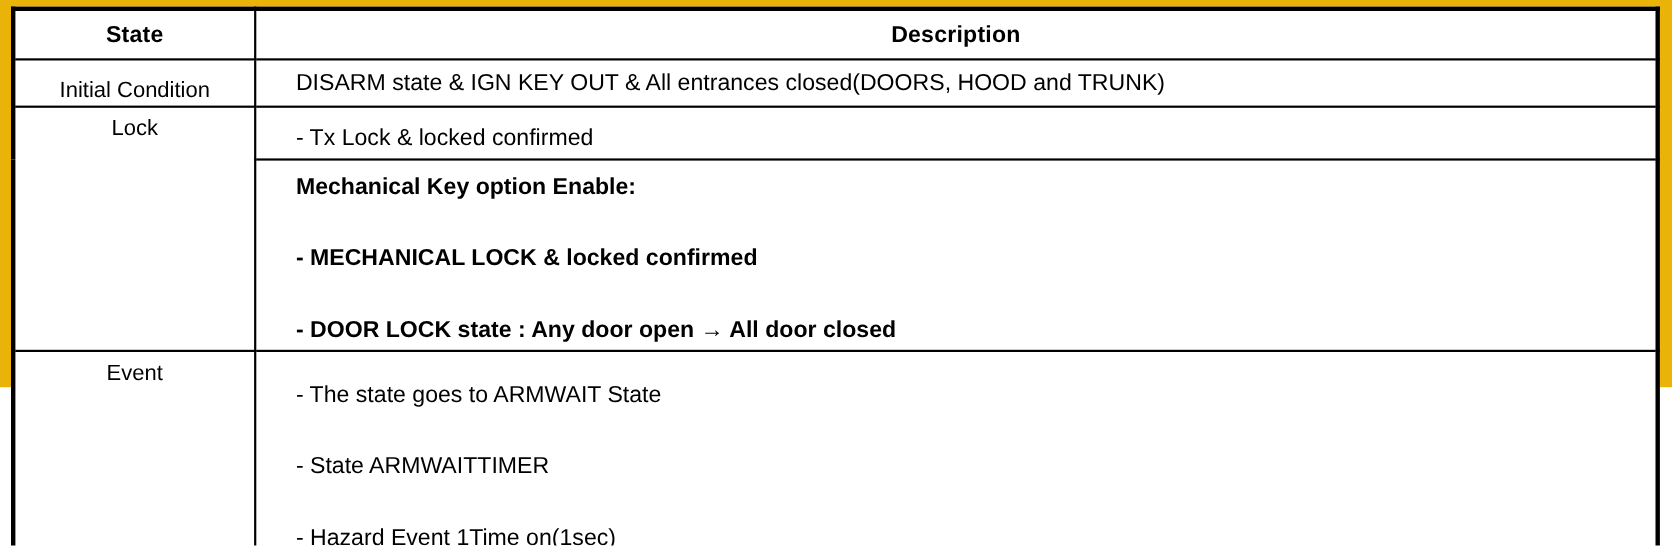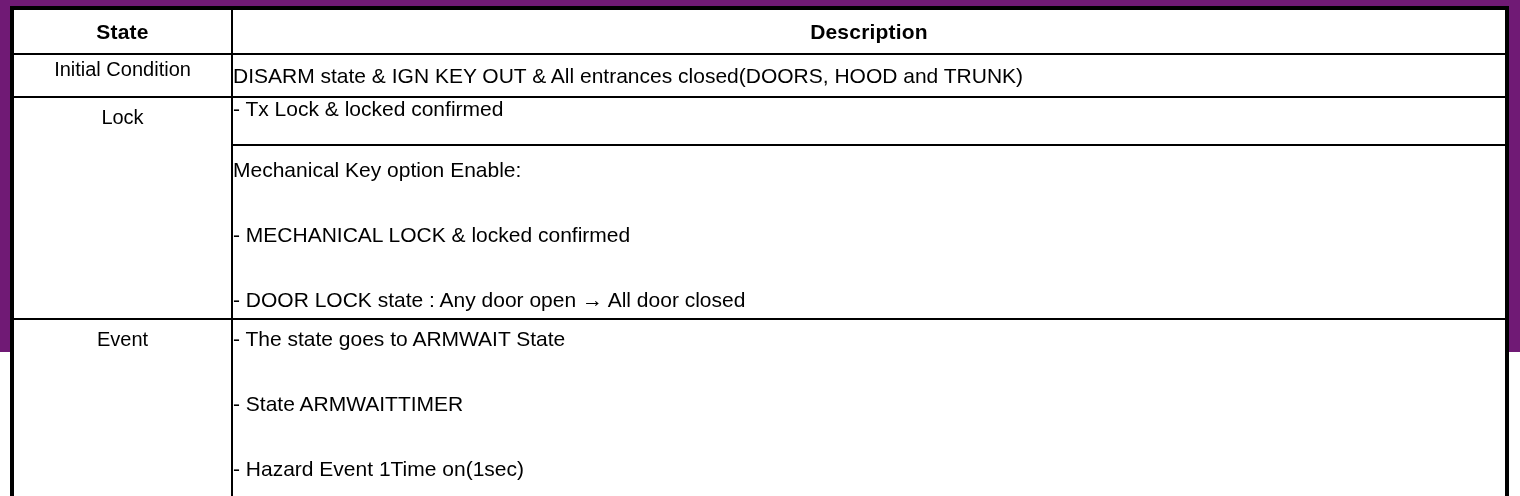--- a/index.html
+++ b/index.html
@@ -14,21 +14,21 @@
     overflow: hidden;
     font-family: "Liberation Sans", sans-serif;
     color: #000000;
     -webkit-font-smoothing: none;
   }
 
   #page {
     position: relative;
     width: 1520px;
     height: 352px;
-    background: #701a75;
+    background: #eab308;
   }
 
   
   #spec-table {
     position: absolute;
     left: 10px;
     top: 6px;
     width: 1495px;          
     height: 484px;
     border-collapse: collapse;
@@ -63,52 +63,53 @@
   .state-cell {
     text-align: center;
     font-size: 20px;
     white-space: nowrap;
   }
   .state-cell .state-label {
     display: block;
     padding-top: 8px;
   }
   .state-cell.single-line .state-label {
-    padding-top: 3px;
+    padding-top: 16px;
   }
 
   
   .desc-cell {
     font-size: 21px;
     padding: 0 0 0 10px;
   }
   .desc-line {
     display: block;
     white-space: nowrap;
     line-height: 1;
+    margin-left: 36px;
   }
 
   
   .row-initial .desc-cell  { height: 41px; }
   .row-initial .desc-line  { padding-top: 10px; }
 
   .row-event-a .desc-cell  { height: 46px; }
-  .row-event-a .desc-line  { padding-top: 0; }
+  .row-event-a .desc-line  { padding-top: 17px; }
 
   
-  .row-event-b .desc-cell { height: 172px; }
+  .row-event-b .desc-cell { height: 172px; font-weight: bold; }
   .row-action  .desc-cell { height: 182px; }
 
   .desc-cell .desc-line + .desc-line { margin-top: 0; }
 
   .row-event-b .desc-line-1 { padding-top: 13px; }
   .row-event-b .desc-line-2 { padding-top: 44px; }
   .row-event-b .desc-line-3 { padding-top: 44px; }
 
-  .row-action .desc-line-1 { padding-top: 8px; }
+  .row-action .desc-line-1 { padding-top: 28px; }
   .row-action .desc-line-2 { padding-top: 44px; }
   .row-action .desc-line-3 { padding-top: 44px; }
 </style>
 </head>
 <body>
 
 <div id="page">
 
   <table id="spec-table">
     <colgroup>

